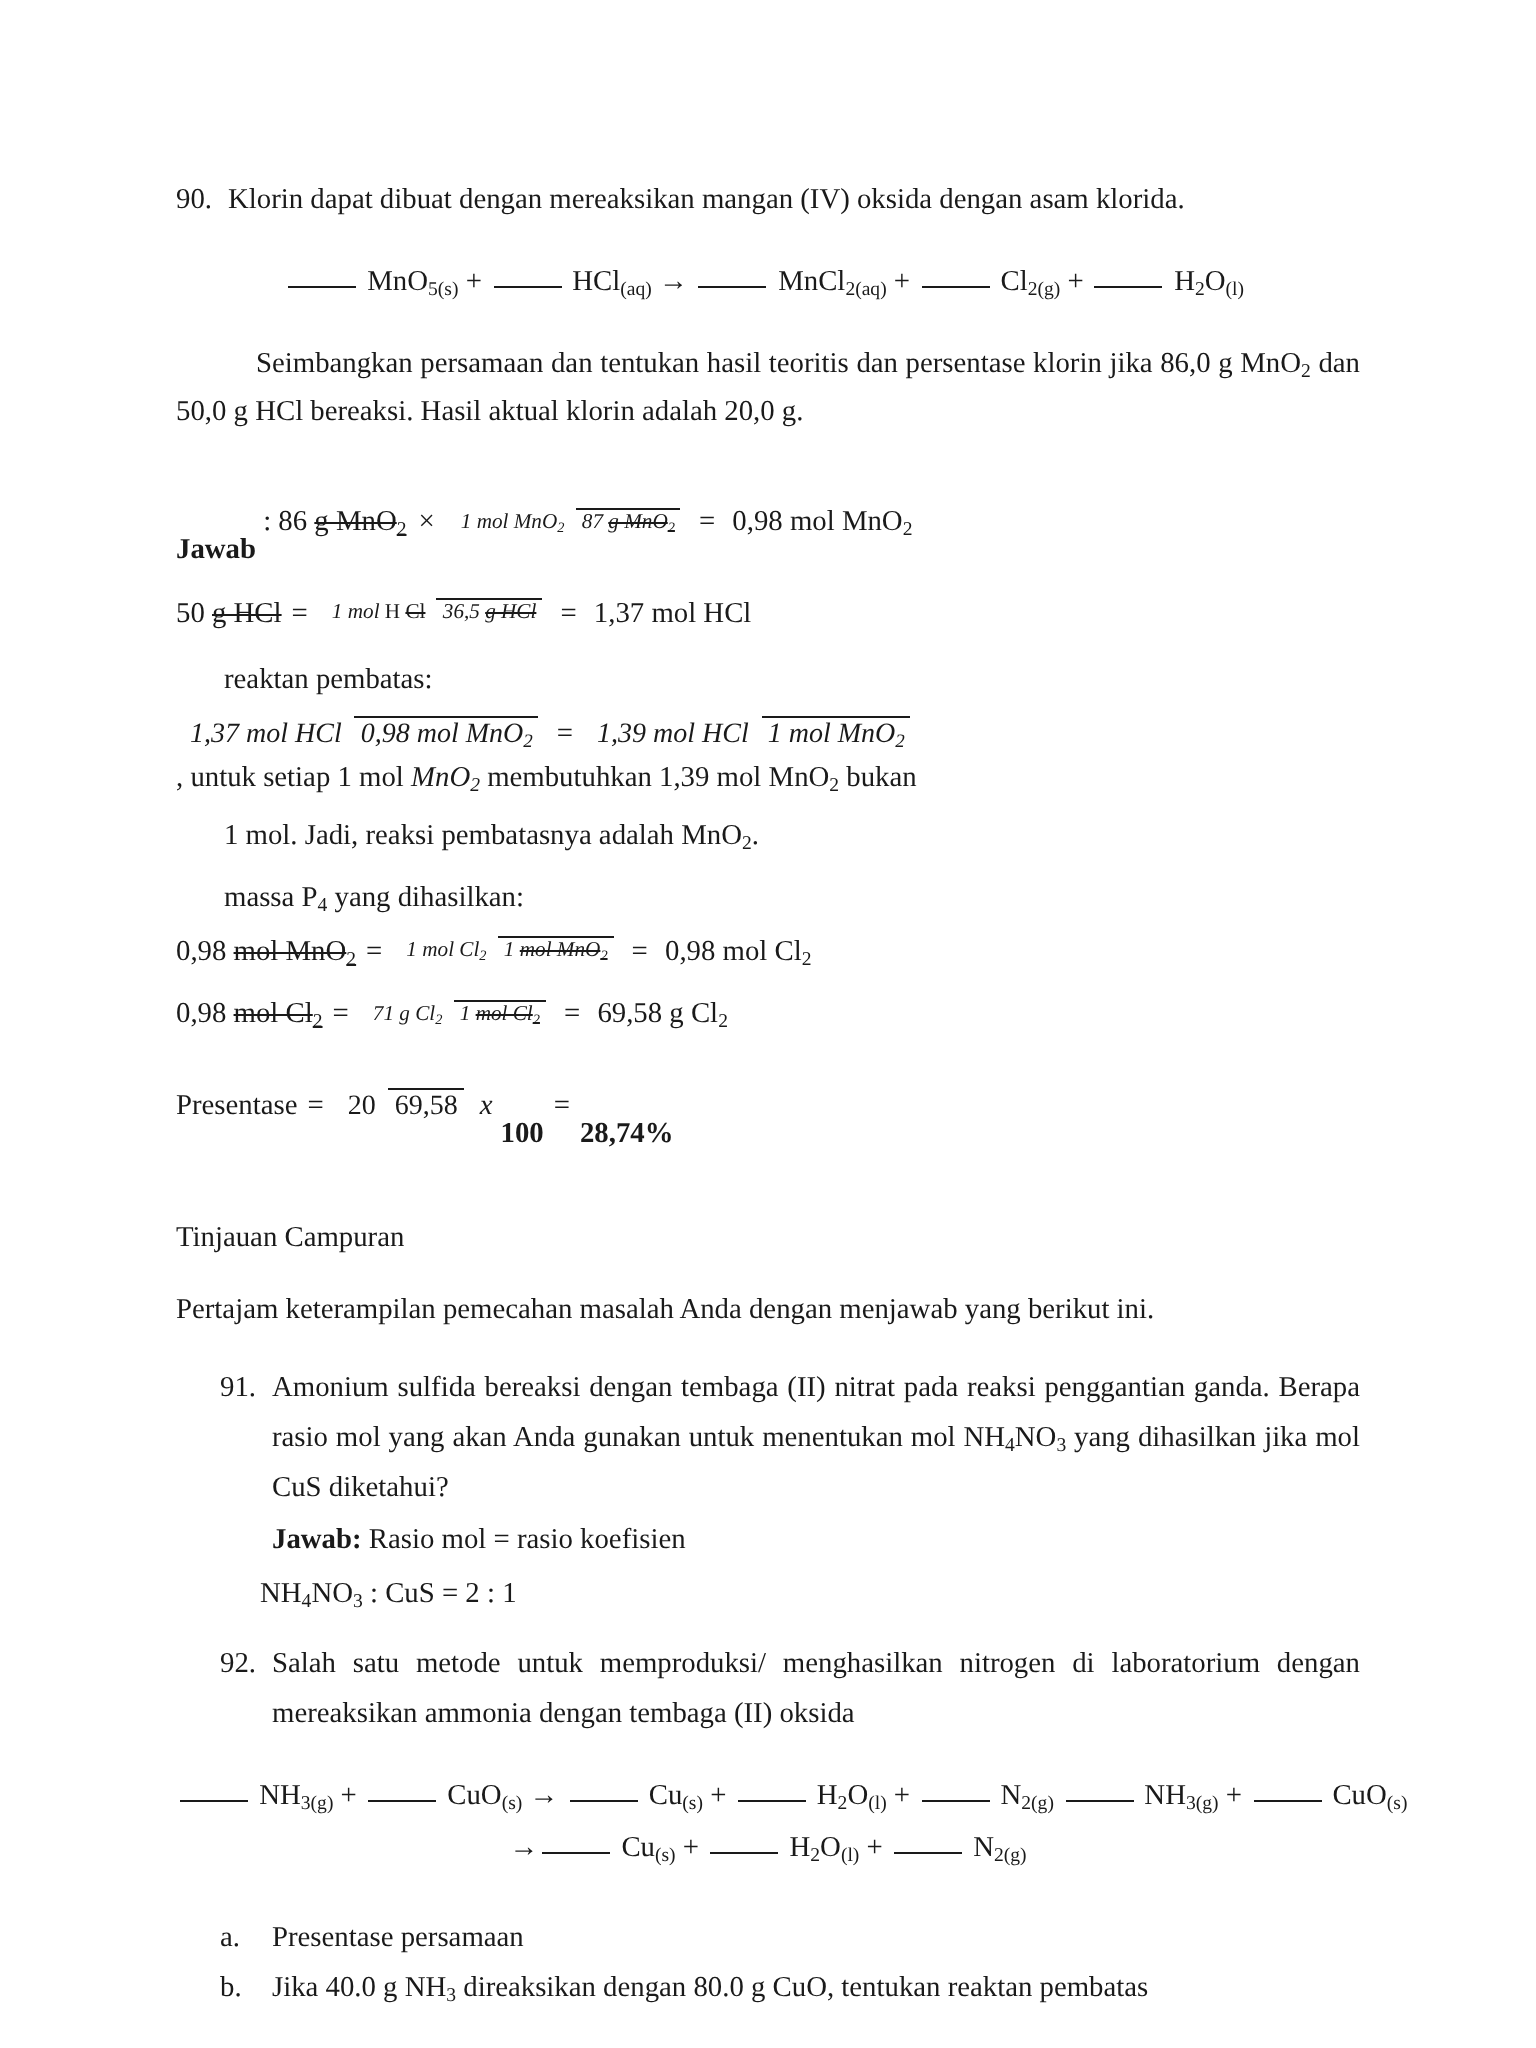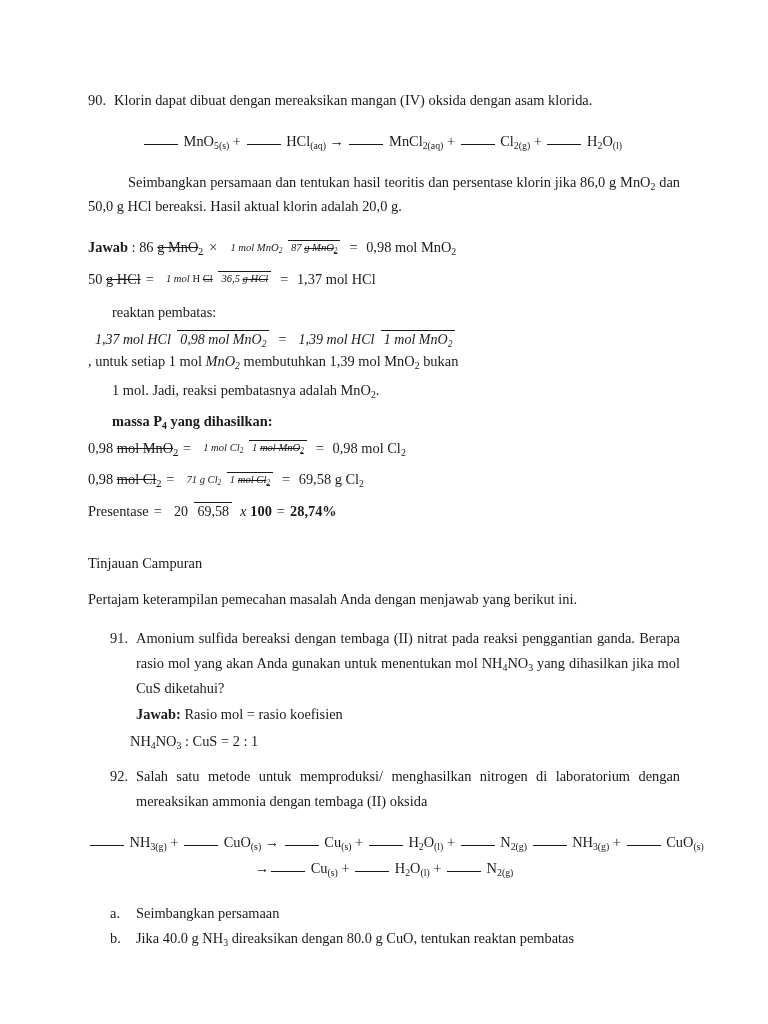--- a/index.html
+++ b/index.html
@@ -46,21 +46,21 @@
     line-height: 1.72;
     text-align: left;
   }
   .q-body {
     flex: 1 1 auto;
     font-size: 14.4px;
     line-height: 1.72;
   }
   .indent-1 { margin-left: 24px; }
   .center { text-align: center; }
-  b, .bold { font-weight: bold; }
+  b, .bold { font-weight: bold; margin-top: 28px; }
 
   sub {
     font-size: 0.68em;
     vertical-align: -0.28em;
     line-height: 0;
   }
   .blank {
     display: inline-block;
     width: 34px;
     border-bottom: 1.3px solid #1a1a1a;
@@ -179,21 +179,21 @@
       <span class="eq">=</span>
       <span class="frac frac-big">
         <span class="num">1,39 mol HCl</span>
         <span class="den">1 mol MnO<sub>2</sub></span>
       </span>
       <span class="txt-after" style="font-size:14.4px;">, untuk setiap 1 mol&nbsp;<i>MnO<sub>2</sub></i>&nbsp;membutuhkan 1,39 mol MnO<sub>2</sub> bukan</span>
     </div>
 
     <div class="para indent-1" style="margin-top:-4px;">1 mol. Jadi, reaksi pembatasnya adalah MnO<sub>2</sub>.</div>
 
-    <div class="para indent-1" style="margin-bottom:4px;font-weight:bold;">massa P<sub>4</sub> yang dihasilkan:</div>
+    <div class="para indent-1" style="margin-bottom:4px;">massa P<sub>4</sub> yang dihasilkan:</div>
 
     <div class="mline indent-1">
       <span>0,98&nbsp;</span>
       <span class="strike">mol MnO<sub>2</sub></span>
       <span class="eq">=</span>
       <span class="frac">
         <span class="num">1 mol Cl<sub>2</sub></span>
         <span class="den">1 <span class="strike">mol MnO<sub>2</sub></span></span>
       </span>
       <span class="eq">=</span>
@@ -275,21 +275,21 @@
       <span class="blank"></span>
       <span>H<sub>2</sub>O<sub>(l)</sub></span> +
       <span class="blank"></span>
       <span>N<sub>2(g)</sub></span>
     </div>
 
     <div style="height:14px"></div>
 
     <div class="q-item" style="margin-left:22px; margin-bottom:0;">
       <div class="q-num">a.</div>
-      <div class="q-body">Seimbangkan persamaan</div>
+      <div class="q-body">Presentase persamaan</div>
     </div>
 
     <div class="q-item" style="margin-left:22px;">
       <div class="q-num">b.</div>
       <div class="q-body">Jika 40.0 g NH<sub>3</sub> direaksikan dengan 80.0 g CuO, tentukan reaktan pembatas</div>
     </div>
 
   </div>
 </div>
 

